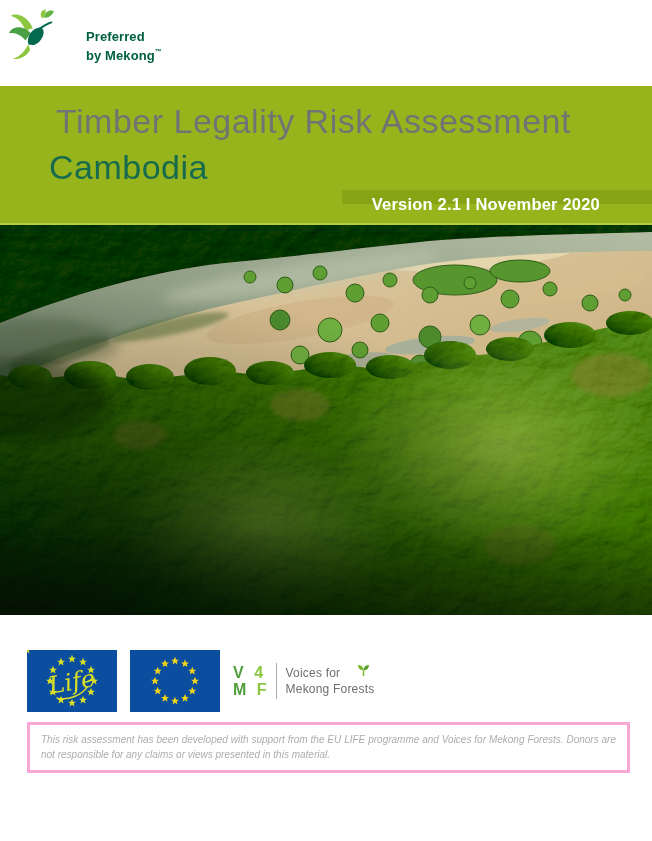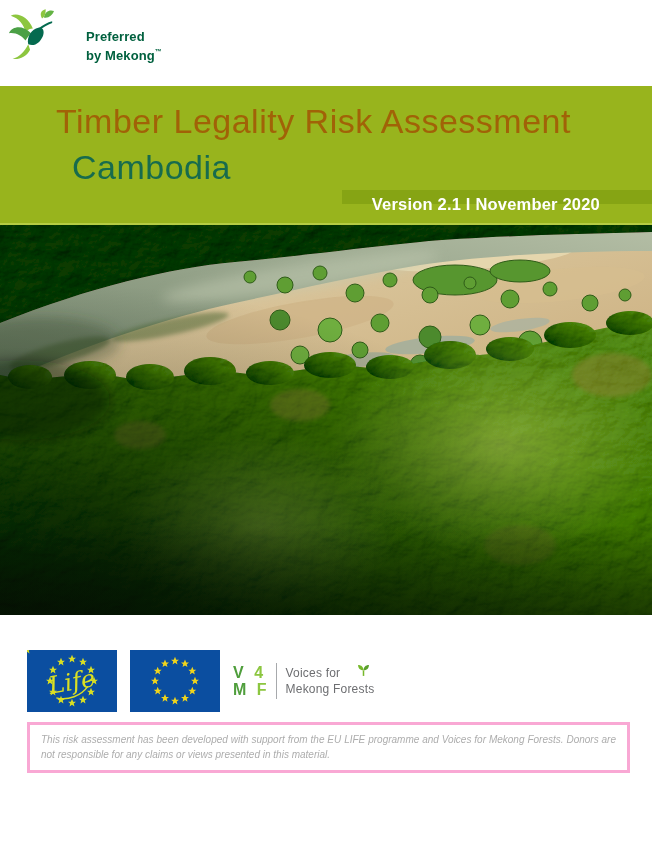--- a/index.html
+++ b/index.html
@@ -17,24 +17,24 @@
     margin-left:40px;
   }
   .brand-text sup{font-size:7px;vertical-align:6px;}
   
   .band{
     position:absolute;left:0;top:86px;width:652px;height:139px;
     background:#98b41d;border-bottom:2px solid #b5cc43;box-sizing:border-box;
   }
   .page-title{
     position:absolute;left:56px;top:100px;
-    font-size:34px;line-height:42px;color:#a16207;letter-spacing:.5px;font-weight:500;
+    font-size:34px;line-height:42px;color:#737373;letter-spacing:.5px;font-weight:500;
   }
   .country-title{
-    position:absolute;left:72px;top:146px;
+    position:absolute;left:49px;top:146px;
     font-size:34px;line-height:42px;color:#176b4d;letter-spacing:.5px;font-weight:500;
   }
   .version-badge{
     position:absolute;right:0;top:190px;height:14px;line-height:29px;
     background:#86a414;color:#ffffff;font-weight:bold;font-size:16.5px;
     padding-left:30px;padding-right:52px;letter-spacing:.2px;
   }
   
   .photo{position:absolute;left:0;top:225px;width:652px;height:390px;}
   .photo svg{display:block;width:652px;height:390px;}

